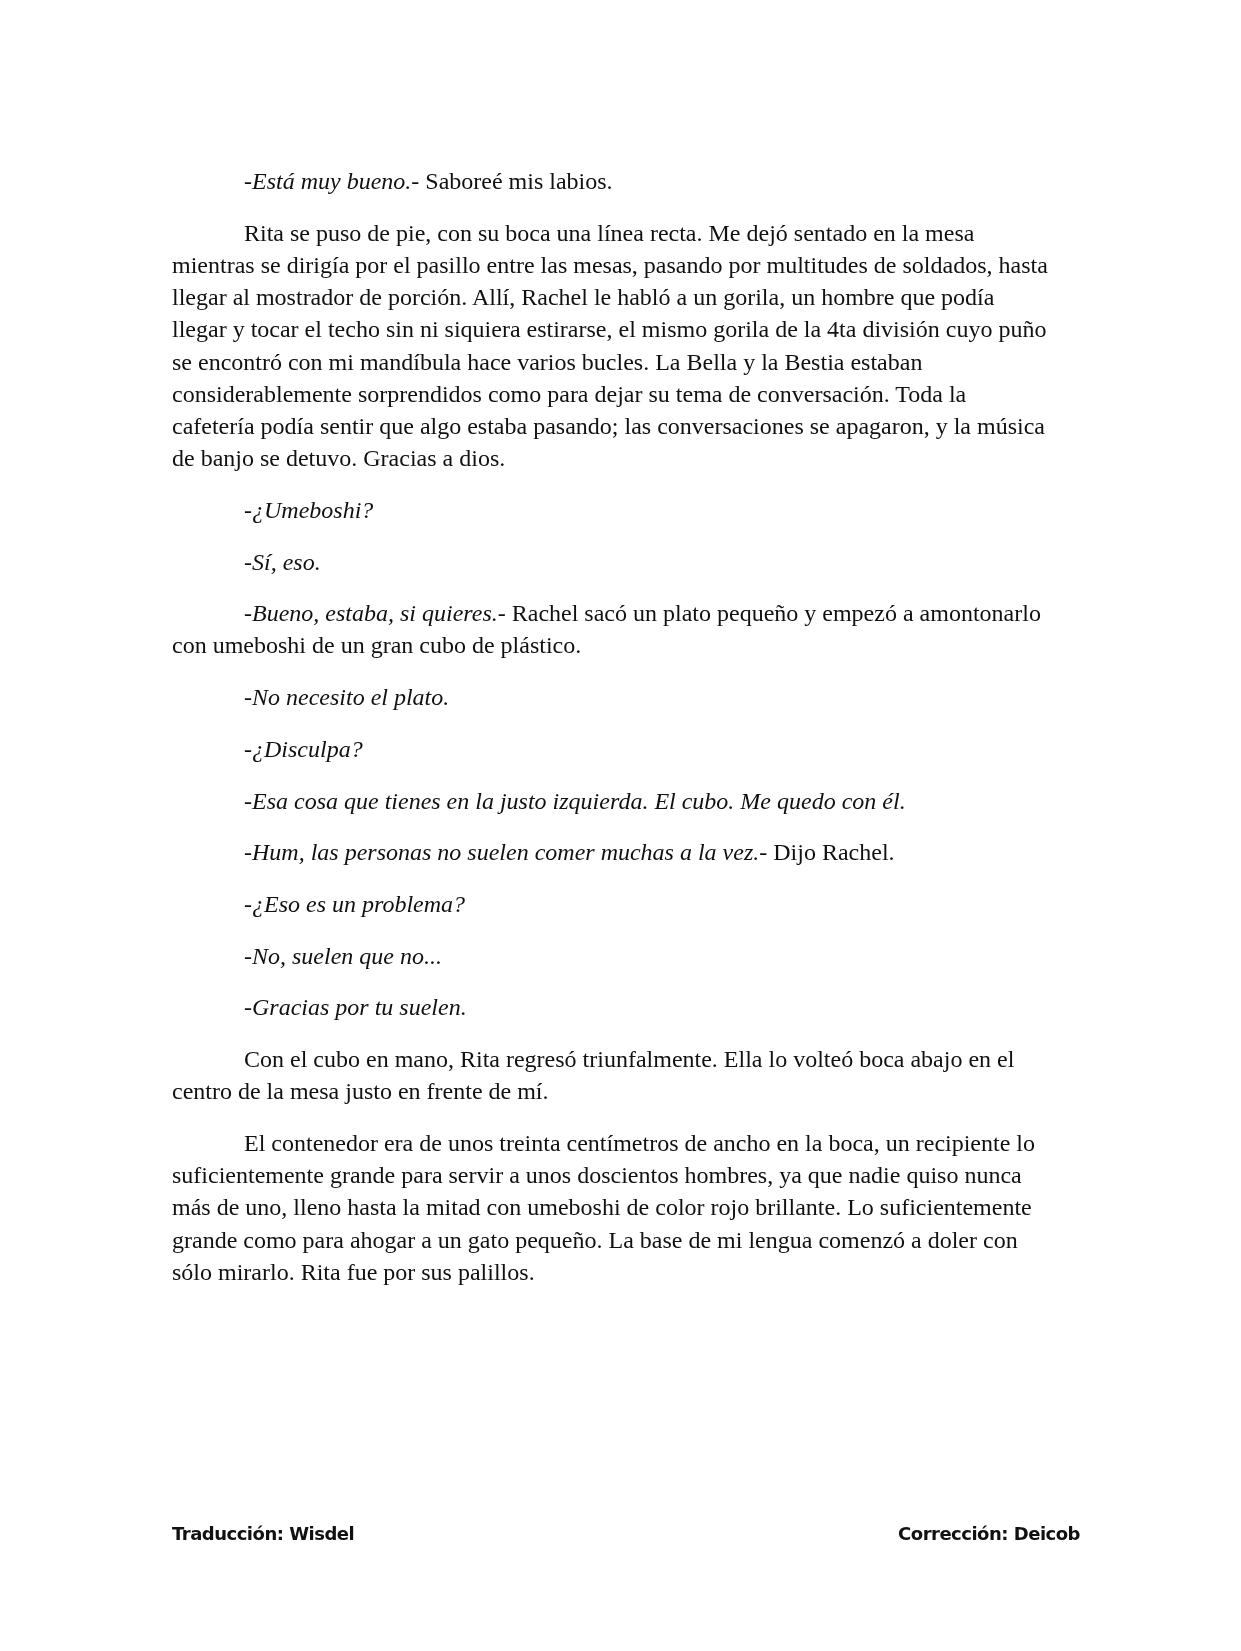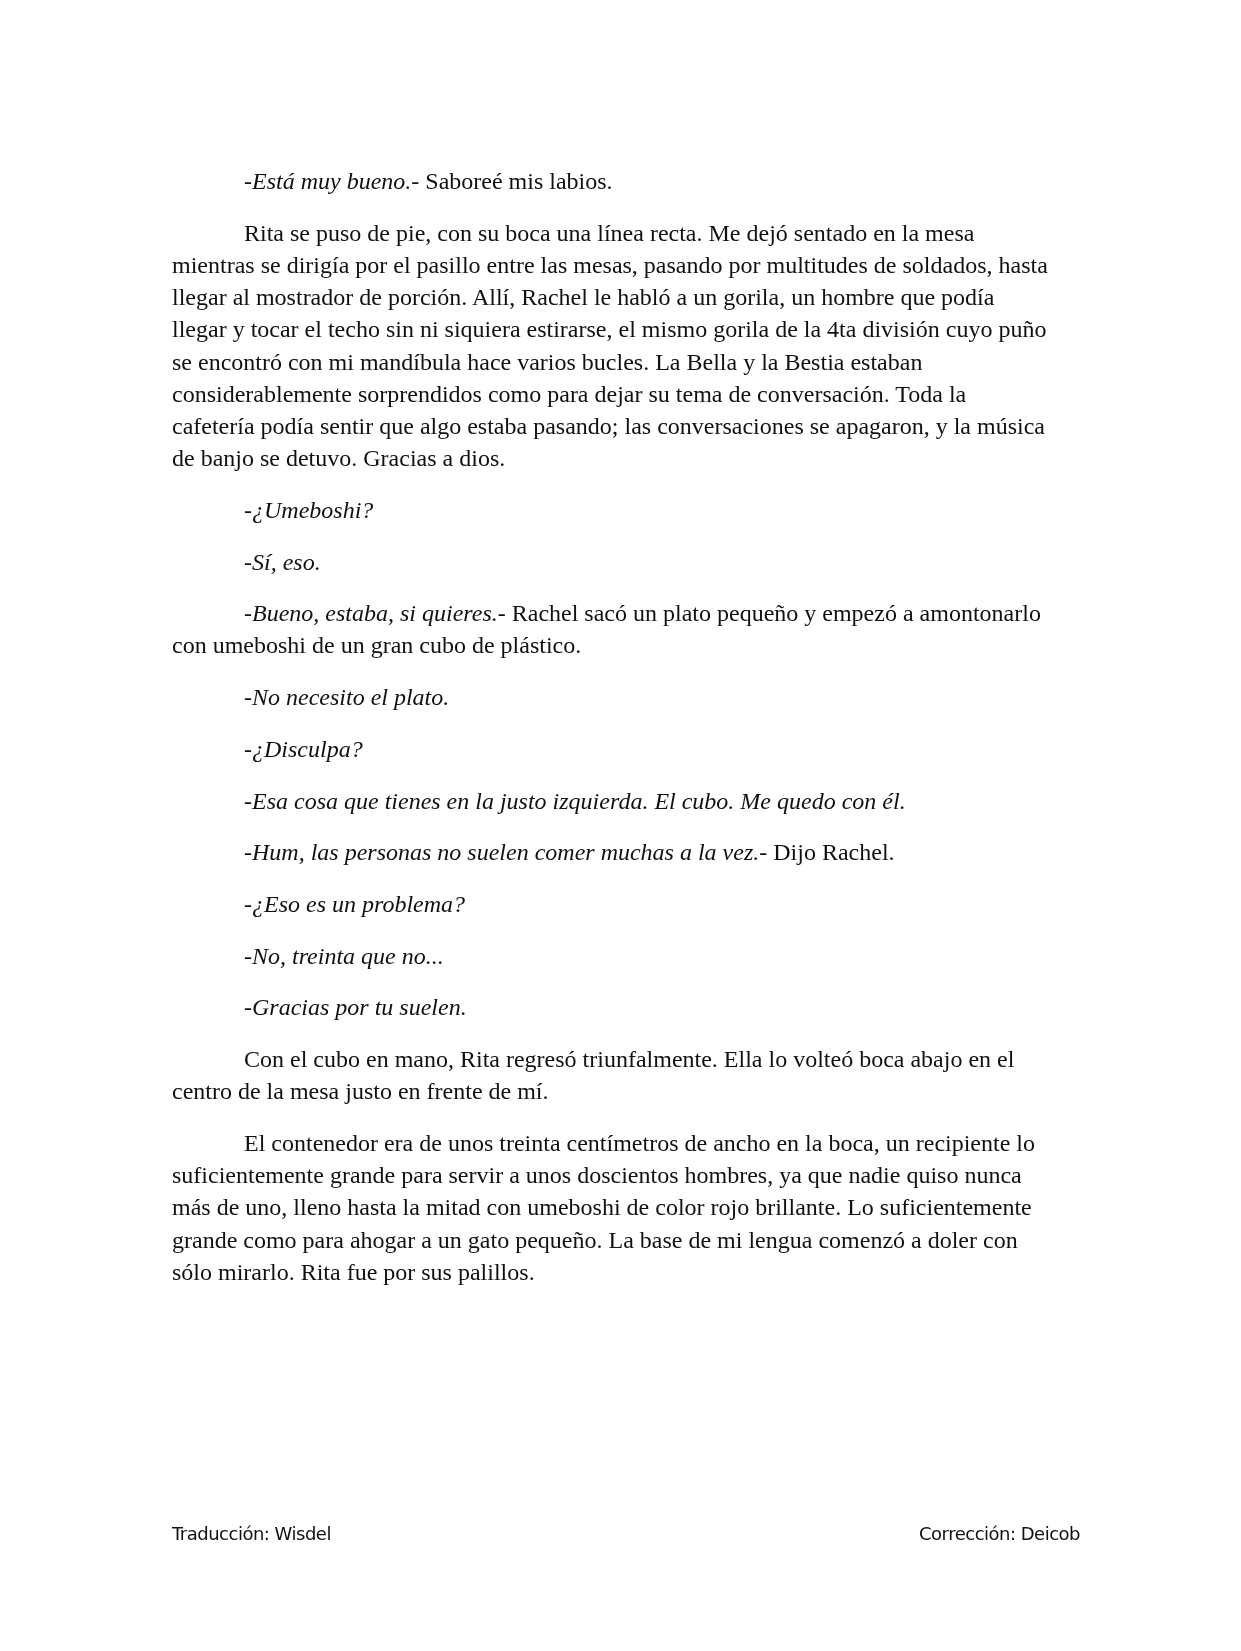--- a/index.html
+++ b/index.html
@@ -12,40 +12,40 @@
   .body-text {
     position: absolute; left: 172px; top: 137px; width: 876px;
     font-size: 24px; line-height: 32.2px; margin-top: 28px;
   }
   .para { margin: 0 0 19.5px 0; text-indent: 72px; }
   .it { font-style: italic; }
   .footer {
     position: absolute; left: 172px; top: 1523px; width: 908px;
     display: flex; justify-content: space-between;
     font-family: "DejaVu Sans", "Liberation Sans", sans-serif;
-    font-weight: normal; font-size: 18px; color: #111;
+    font-weight: bold; font-size: 18px; color: #111;
     letter-spacing: -0.5px;
   }
 </style>
 </head>
 <body>
 
 <div class="page">
   <div class="body-text" id="body-text">
       <p class="para"><span>-</span><span class="it">Está muy bueno.</span><span>- Saboreé mis labios.</span></p>
       <p class="para"><span>Rita se puso de pie, con su boca una línea recta. Me dejó sentado en la mesa mientras se dirigía por el pasillo entre las mesas, pasando por multitudes de soldados, hasta llegar al mostrador de porción. Allí, Rachel le habló a un gorila, un hombre que podía llegar y tocar el techo sin ni siquiera estirarse, el mismo gorila de la 4ta división cuyo puño se encontró con mi mandíbula hace varios bucles. La Bella y la Bestia estaban considerablemente sorprendidos como para dejar su tema de conversación. Toda la cafetería podía sentir que algo estaba pasando; las conversaciones se apagaron, y la música de banjo se detuvo. Gracias a dios.</span></p>
       <p class="para"><span class="it">-¿Umeboshi?</span></p>
       <p class="para"><span class="it">-Sí, eso.</span></p>
       <p class="para"><span class="it">-Bueno, estaba, si quieres.</span><span>- Rachel sacó un plato pequeño y empezó a amontonarlo con umeboshi de un gran cubo de plástico.</span></p>
       <p class="para"><span class="it">-No necesito el plato.</span></p>
       <p class="para"><span class="it">-¿Disculpa?</span></p>
       <p class="para"><span class="it">-Esa cosa que tienes en la justo izquierda. El cubo. Me quedo con él.</span></p>
       <p class="para"><span class="it">-Hum, las personas no suelen comer muchas a la vez.</span><span>- Dijo Rachel.</span></p>
       <p class="para"><span class="it">-¿Eso es un problema?</span></p>
-      <p class="para"><span class="it">-No, treinta que no...</span></p>
+      <p class="para"><span class="it">-No, suelen que no...</span></p>
       <p class="para"><span class="it">-Gracias por tu suelen.</span></p>
       <p class="para"><span>Con el cubo en mano, Rita regresó triunfalmente. Ella lo volteó boca abajo en el centro de la mesa justo en frente de mí.</span></p>
       <p class="para"><span>El contenedor era de unos treinta centímetros de ancho en la boca, un recipiente lo suficientemente grande para servir a unos doscientos hombres, ya que nadie quiso nunca más de uno, lleno hasta la mitad con umeboshi de color rojo brillante. Lo suficientemente grande como para ahogar a un gato pequeño. La base de mi lengua comenzó a doler con sólo mirarlo. Rita fue por sus palillos.</span></p>
     </div>
   <div class="footer">
     <span>Traducción: Wisdel</span>
     <span>Corrección: Deicob</span>
   </div>
 </div>
 

